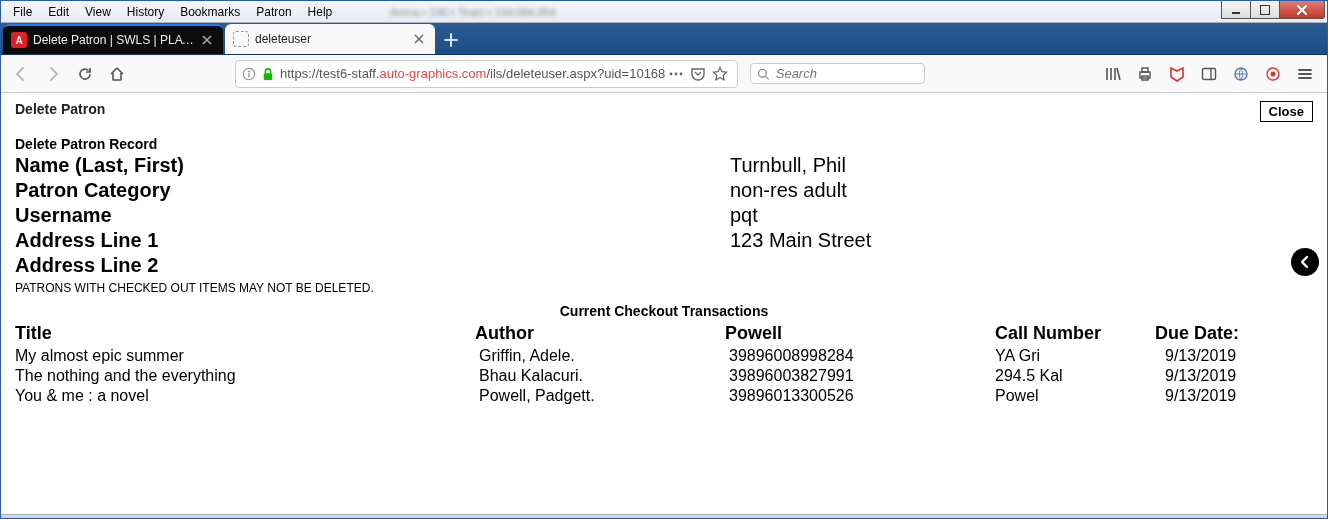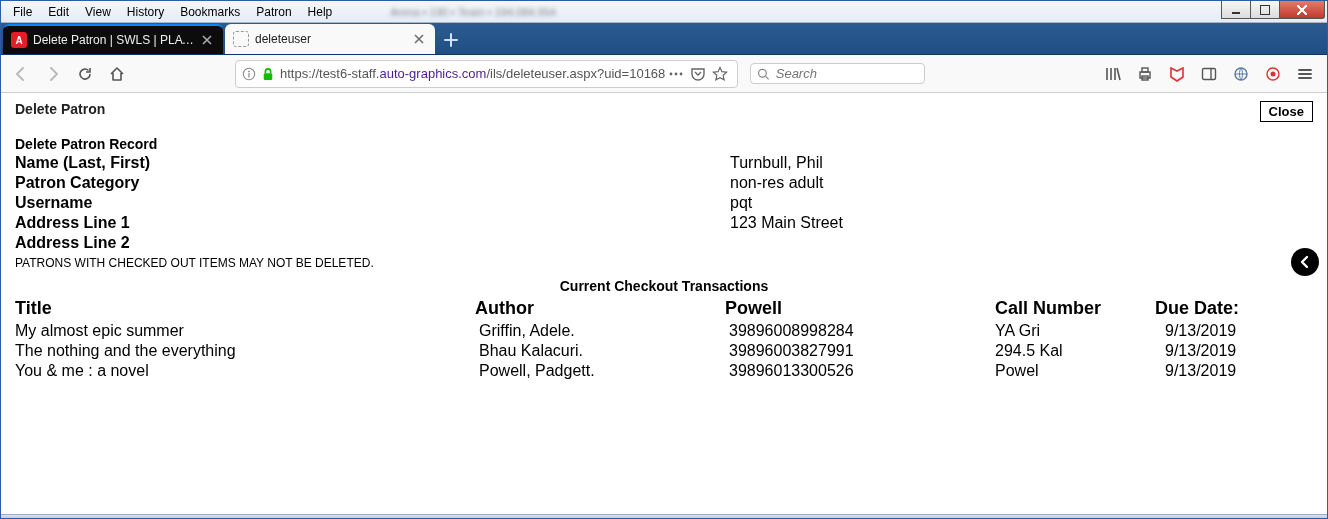--- a/index.html
+++ b/index.html
@@ -51,36 +51,36 @@
   .toolbar-icons .ti { width: 24px; height: 24px; display: flex; align-items: center; justify-content: center; color: #555; cursor: pointer; }
   .toolbar-icons .ti svg { width: 16px; height: 16px; }
   .ti.red { color: #e03131; }
 
   
   .page { flex: 1; overflow: auto; background: #fff; position: relative; padding: 8px 14px; font-size: 15px; }
   .page-title-row { display: flex; justify-content: space-between; align-items: flex-start; }
   .page-title { font-weight: bold; font-size: 14px; color: #222; }
   .close-btn { border: 1px solid #000; background: #fff; font-weight: bold; font-size: 13px; padding: 2px 8px; cursor: pointer; }
   .record-header { font-weight: bold; font-size: 14px; margin-top: 14px; }
-  .field-grid { display: grid; grid-template-columns: 715px 1fr; row-gap: 2px; margin-top: 2px; font-size: 16px; }
+  .field-grid { display: grid; grid-template-columns: 715px 1fr; row-gap: 2px; margin-top: 2px; font-size: 20px; }
   .field-label { font-weight: bold; }
   .field-value { }
   .warning { font-size: 12px; margin-top: 4px; }
   .table-title { text-align: center; font-weight: bold; font-size: 14px; margin-top: 8px; }
   table.checkouts { width: 100%; border-collapse: collapse; margin-top: 2px; font-size: 16px; }
   table.checkouts th { text-align: left; font-weight: bold; font-size: 18px; padding: 2px 0; }
   table.checkouts td { padding: 1px 0; }
   table.checkouts td.a { padding-left: 4px; }
   table.checkouts td.d { padding-left: 10px; }
   .chev-fab { position: absolute; right: 8px; top: 155px; width: 28px; height: 28px; background: #000; border-radius: 50%; display: flex; align-items: center; justify-content: center; cursor: pointer; }
   .chev-fab svg { width: 14px; height: 14px; color: #fff; }
 
   .status-bar { height: 4px; background: linear-gradient(#d9e1ec,#c4cfde); border-top: 1px solid #9fadbf; }
 
-  .url-strong { color: #4c1d95; }
+  .url-strong { color: #ef4444; }
 </style>
 </head>
 <body>
 
 <div class="window-frame">
 
   <div class="menu-bar">
     <div class="menu-item"><span class="u">File</span></div>
     <div class="menu-item"><span class="u">Edit</span></div>
     <div class="menu-item"><span class="u">View</span></div>

